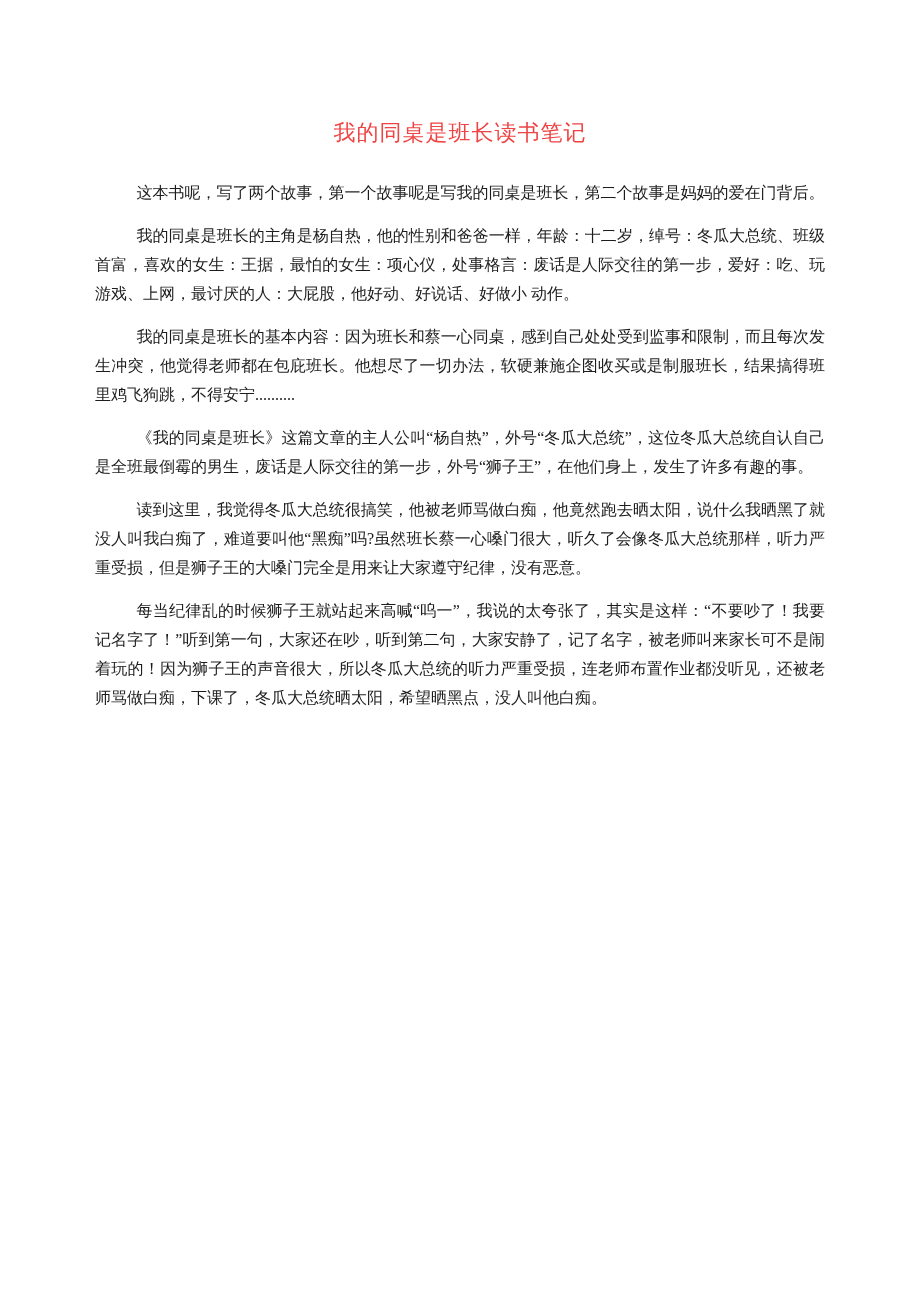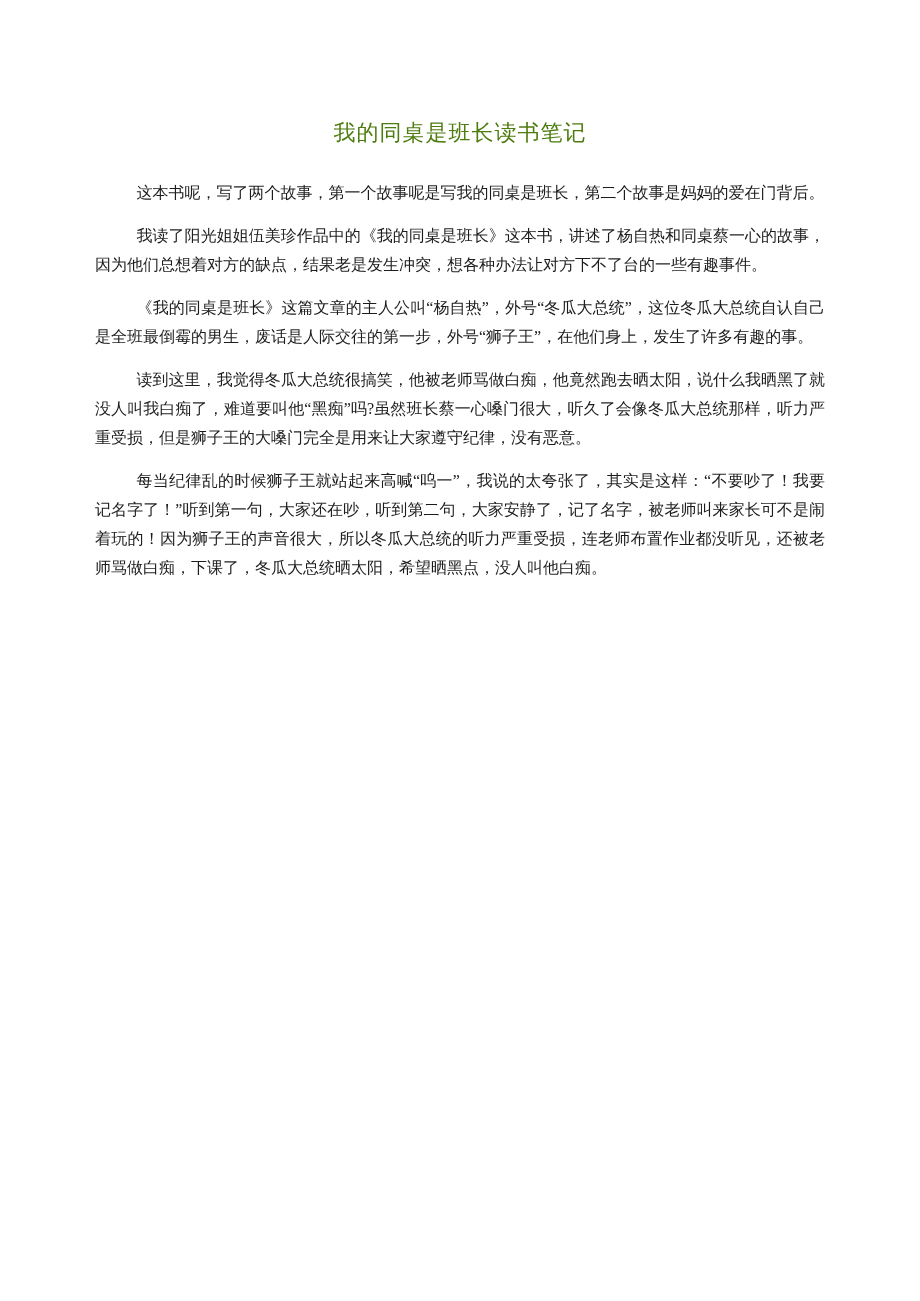--- a/index.html
+++ b/index.html
@@ -20,35 +20,36 @@
     height: 1301px;
     padding: 118px 95px 60px 95px;
     background: #ffffff;
   }
   .doc-title {
     margin: 0 0 30px 0;
     font-size: 22px;
     font-weight: 400;
     text-align: center;
     letter-spacing: 1px;
-    color: #4d7c0f;
+    color: #ef4444;
   }
   .para {
     margin: 0 0 14px 0;
     font-size: 16px;
     line-height: 29px;
     text-align: justify;
     text-indent: 2.6em;
     color: #1c1c1c;
     word-break: break-all;
   }
 </style>
 </head>
 <body>
 
 <div class="page">
   <h1 class="doc-title">我的同桌是班长读书笔记</h1>
   <p class="para">这本书呢，写了两个故事，第一个故事呢是写我的同桌是班长，第二个故事是妈妈的爱在门背后。</p>
-  <p class="para">我读了阳光姐姐伍美珍作品中的《我的同桌是班长》这本书，讲述了杨自热和同桌蔡一心的故事，因为他们总想着对方的缺点，结果老是发生冲突，想各种办法让对方下不了台的一些有趣事件。</p>
+  <p class="para">我的同桌是班长的主角是杨自热，他的性别和爸爸一样，年龄：十二岁，绰号：冬瓜大总统、班级首富，喜欢的女生：王据，最怕的女生：项心仪，处事格言：废话是人际交往的第一步，爱好：吃、玩游戏、上网，最讨厌的人：大屁股，他好动、好说话、好做小 动作。</p>
+  <p class="para">我的同桌是班长的基本内容：因为班长和蔡一心同桌，感到自己处处受到监事和限制，而且每次发生冲突，他觉得老师都在包庇班长。他想尽了一切办法，软硬兼施企图收买或是制服班长，结果搞得班里鸡飞狗跳，不得安宁..........</p>
   <p class="para">《我的同桌是班长》这篇文章的主人公叫“杨自热”，外号“冬瓜大总统”，这位冬瓜大总统自认自己是全班最倒霉的男生，废话是人际交往的第一步，外号“狮子王”，在他们身上，发生了许多有趣的事。</p>
   <p class="para">读到这里，我觉得冬瓜大总统很搞笑，他被老师骂做白痴，他竟然跑去晒太阳，说什么我晒黑了就没人叫我白痴了，难道要叫他“黑痴”吗?虽然班长蔡一心嗓门很大，听久了会像冬瓜大总统那样，听力严重受损，但是狮子王的大嗓门完全是用来让大家遵守纪律，没有恶意。</p>
   <p class="para">每当纪律乱的时候狮子王就站起来高喊“呜一”，我说的太夸张了，其实是这样：“不要吵了！我要记名字了！”听到第一句，大家还在吵，听到第二句，大家安静了，记了名字，被老师叫来家长可不是闹着玩的！因为狮子王的声音很大，所以冬瓜大总统的听力严重受损，连老师布置作业都没听见，还被老师骂做白痴，下课了，冬瓜大总统晒太阳，希望晒黑点，没人叫他白痴。</p>
 </div>
 
 </body></html>

